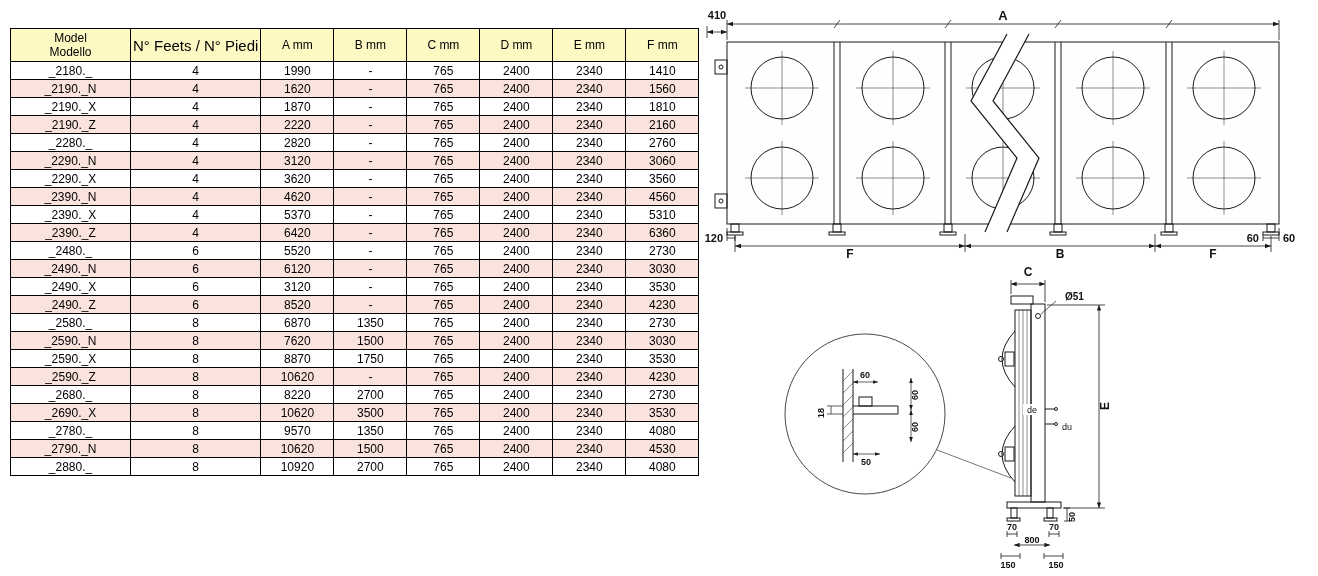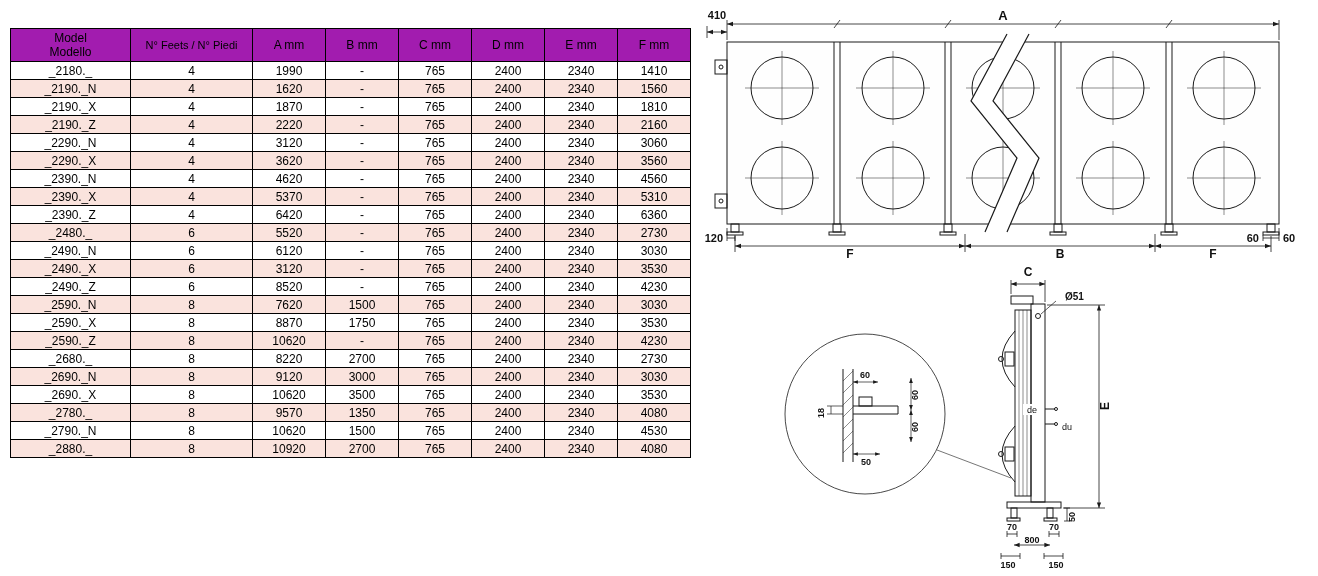--- a/index.html
+++ b/index.html
@@ -4,22 +4,22 @@
 <style>
   *{margin:0;padding:0;box-sizing:border-box}
   html,body{width:1318px;height:576px}
   body{background:#fff;font-family:"Liberation Sans",sans-serif;position:relative;overflow:hidden;color:#000}
   .table-wrap{position:absolute;left:10px;top:28px}
   table{border-collapse:collapse;table-layout:fixed;font-size:12px}
   col.c-model{width:120px}
   col.c-feet{width:122px}
   col.c-num{width:73px}
   th,td{border:1px solid #000;text-align:center;vertical-align:middle;padding:0 2px;height:18px;overflow:hidden;white-space:nowrap}
-  thead th{background:#a21caf;font-weight:normal;height:33px}
-  th.feet{font-size:11px}
+  thead th{background:#fef9c3;font-weight:normal;height:33px}
+  th.feet{font-size:15px}
   tbody tr:nth-child(even) td{background:#fae3dd}
   .it{}
   .drawings{position:absolute;left:695px;top:0;width:623px;height:576px}
   .front-svg{position:absolute;left:10px;top:6px}
   .side-svg{position:absolute;left:70px;top:264px}
   svg text{font-family:"Liberation Sans",sans-serif;fill:#111}
 </style>
 </head>
 <body>
 
@@ -85,20 +85,30 @@
           <td>_2190._Z</td>
           <td>4</td>
           <td>2220</td>
           <td>-</td>
           <td>765</td>
           <td>2400</td>
           <td>2340</td>
           <td>2160</td>
         </tr>
         <tr>
+          <td>_2280._</td>
+          <td>4</td>
+          <td>2820</td>
+          <td>-</td>
+          <td>765</td>
+          <td>2400</td>
+          <td>2340</td>
+          <td>2760</td>
+        </tr>
+        <tr>
           <td>_2290._N</td>
           <td>4</td>
           <td>3120</td>
           <td>-</td>
           <td>765</td>
           <td>2400</td>
           <td>2340</td>
           <td>3060</td>
         </tr>
         <tr>
@@ -175,20 +185,30 @@
           <td>_2490._Z</td>
           <td>6</td>
           <td>8520</td>
           <td>-</td>
           <td>765</td>
           <td>2400</td>
           <td>2340</td>
           <td>4230</td>
         </tr>
         <tr>
+          <td>_2580._</td>
+          <td>8</td>
+          <td>6870</td>
+          <td>1350</td>
+          <td>765</td>
+          <td>2400</td>
+          <td>2340</td>
+          <td>2730</td>
+        </tr>
+        <tr>
           <td>_2590._N</td>
           <td>8</td>
           <td>7620</td>
           <td>1500</td>
           <td>765</td>
           <td>2400</td>
           <td>2340</td>
           <td>3030</td>
         </tr>
         <tr>
@@ -213,30 +233,20 @@
         </tr>
         <tr>
           <td>_2680._</td>
           <td>8</td>
           <td>8220</td>
           <td>2700</td>
           <td>765</td>
           <td>2400</td>
           <td>2340</td>
           <td>2730</td>
-        </tr>
-        <tr>
-          <td>_2690._N</td>
-          <td>8</td>
-          <td>9120</td>
-          <td>3000</td>
-          <td>765</td>
-          <td>2400</td>
-          <td>2340</td>
-          <td>3030</td>
         </tr>
         <tr>
           <td>_2690._X</td>
           <td>8</td>
           <td>10620</td>
           <td>3500</td>
           <td>765</td>
           <td>2400</td>
           <td>2340</td>
           <td>3530</td>

